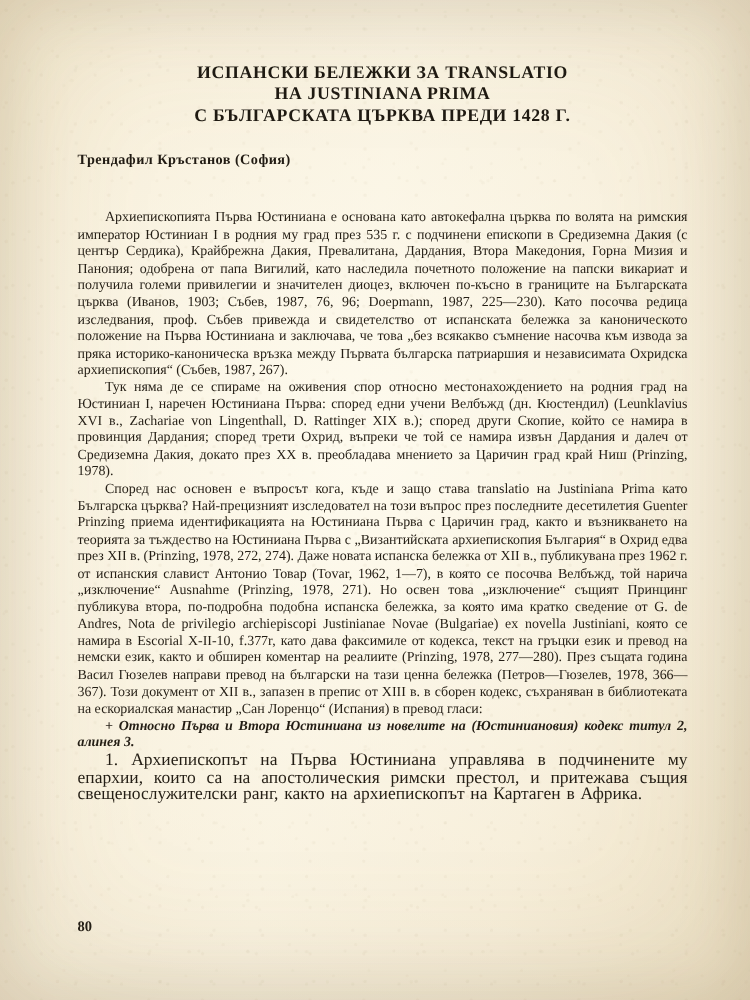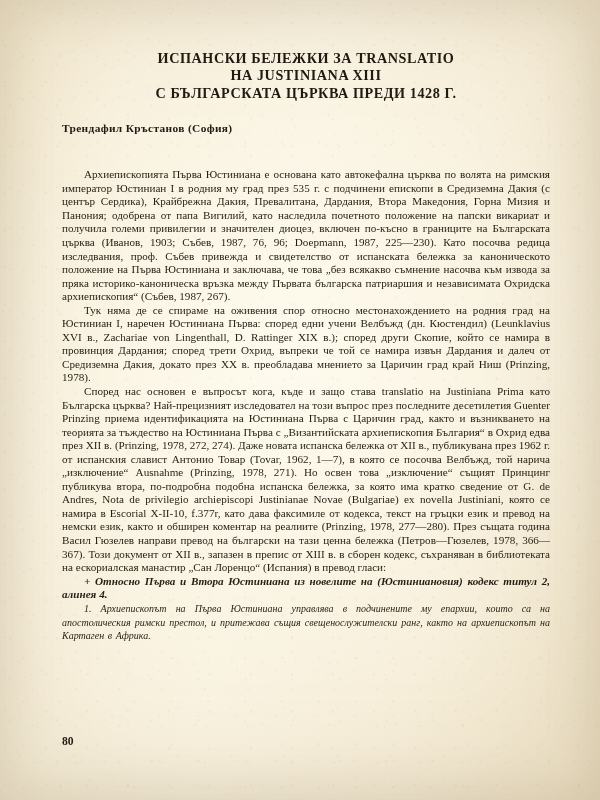--- a/index.html
+++ b/index.html
@@ -101,23 +101,22 @@
     margin: 0;
     font-style: italic;
     font-weight: 700;
     font-size: 11.15px;
     line-height: 13.7px;
     text-align: justify;
     text-indent: 22px;
   }
   .quote-sub {
     margin: 0;
-    font-style: italic;
     font-weight: 400;
-    font-size: 10px;
+    font-size: 14px;
     line-height: 13.7px;
     text-align: justify;
     text-indent: 22px;
     word-spacing: 1.1px;
   }
 
   .folio {
     position: absolute;
     left: 62px;
     top: 735px;
@@ -131,35 +130,35 @@
 <body>
 
 <div id="page">
   <div id="grain"></div>
   <div id="vignette"></div>
 
   <div id="content">
 
     <h1 class="title">
       <span class="tline">ИСПАНСКИ БЕЛЕЖКИ ЗА TRANSLATIO</span>
-      <span class="tline">НА JUSTINIANA XIII</span>
+      <span class="tline">НА JUSTINIANA PRIMA</span>
       <span class="tline">С БЪЛГАРСКАТА ЦЪРКВА ПРЕДИ 1428 Г.</span>
     </h1>
 
     <div class="byline">Трендафил Кръстанов (София)</div>
 
     <div class="body">
 
       <p>Архиепископията Първа Юстиниана е основана като автокефална църква по волята на римския император Юстиниан I в родния му град през 535 г. с подчинени епископи в Средиземна Дакия (с център Сердика), Крайбрежна Дакия, Превалитана, Дардания, Втора Македония, Горна Мизия и Панония; одобрена от папа Вигилий, като наследила почетното положение на папски викариат и получила големи привилегии и значителен диоцез, включен по-късно в границите на Българската църква (Иванов, 1903; Събев, 1987, 76, 96; Doepmann, 1987, 225—230). Като посочва редица изследвания, проф. Събев привежда и свидетелство от испанската бележка за каноническото положение на Първа Юстиниана и заключава, че това „без всякакво съмнение насочва към извода за пряка историко-каноническа връзка между Първата българска патриаршия и независимата Охридска архиепископия“ (Събев, 1987, 267).</p>
 
       <p><span>Тук няма де се спираме на оживения спор относно местонахождението на родния град на Юстиниан I, наречен Юстиниана Първа: според едни учени </span><b>Велбъжд</b><span> (дн. Кюстендил) (Leunklavius XVI в., Zachariae von Lingenthall, D. Rattinger XIX в.); според други </span><b>Скопие</b><span>, който се намира в провинция Дардания; според трети </span><b>Охрид</b><span>, въпреки че той се намира извън Дардания и далеч от Средиземна Дакия, докато през XX в. преобладава мнението за </span><b>Царичин град</b><span> край Ниш (Prinzing, 1978).</span></p>
 
       <p>Според нас основен е въпросът кога, къде и защо става translatio на Justiniana Prima като Българска църква? Най-прецизният изследовател на този въпрос през последните десетилетия Guenter Prinzing приема  идентификацията на Юстиниана Първа с Царичин град, както и възникването на теорията за тъждество на Юстиниана Първа с „Византийската архиепископия България“ в Охрид едва през XII в. (Prinzing, 1978, 272, 274). Даже новата испанска бележка от XII в., публикувана през 1962 г. от испанския славист Антонио Товар (Tovar, 1962, 1—7), в която се посочва Велбъжд, той нарича „изключение“ Ausnahme (Prinzing, 1978, 271). Но освен това „изключение“ същият Принцинг публикува втора, по-подробна подобна испанска бележка, за която има кратко сведение от G. de Andres, Nota de privilegio archiepiscopi Justinianae Novae (Bulgariae) ex novella Justiniani, която се намира в Escorial X-II-10, f.377r, като дава факсимиле от кодекса, текст на гръцки език и превод на немски език, както и обширен коментар на реалиите (Prinzing, 1978, 277—280). През същата година Васил Гюзелев направи превод на български на тази ценна бележка (Петров—Гюзелев, 1978, 366—367). Този документ от XII в., запазен в препис от XIII в. в сборен кодекс, съхраняван в библиотеката на ескориалская манастир „Сан Лоренцо“ (Испания) в превод гласи:</p>
 
-      <p class="quote">+ Относно Първа и Втора Юстиниана из новелите на (Юстиниановия) кодекс титул 2, алинея 4.</p>
+      <p class="quote">+ Относно Първа и Втора Юстиниана из новелите на (Юстиниановия) кодекс титул 2, алинея 3.</p>
 
       <p class="quote-sub">1. Архиепископът на Първа Юстиниана управлява в подчинените му епархии, които са на апостолическия римски престол, и притежава същия свещенослужителски ранг, както на архиепископът на Картаген в Африка.</p>
 
     </div>
 
     <div class="folio">80</div>
 
   </div>
 </div>
 

